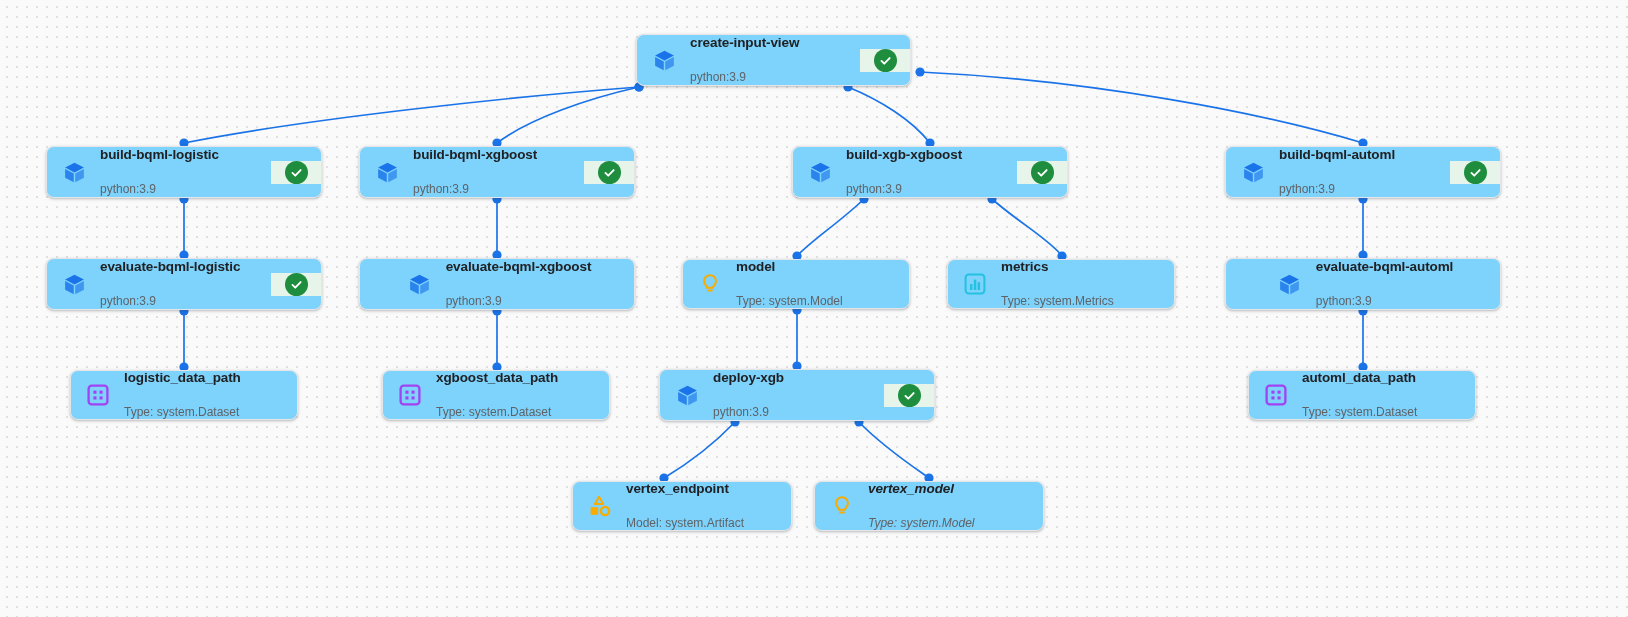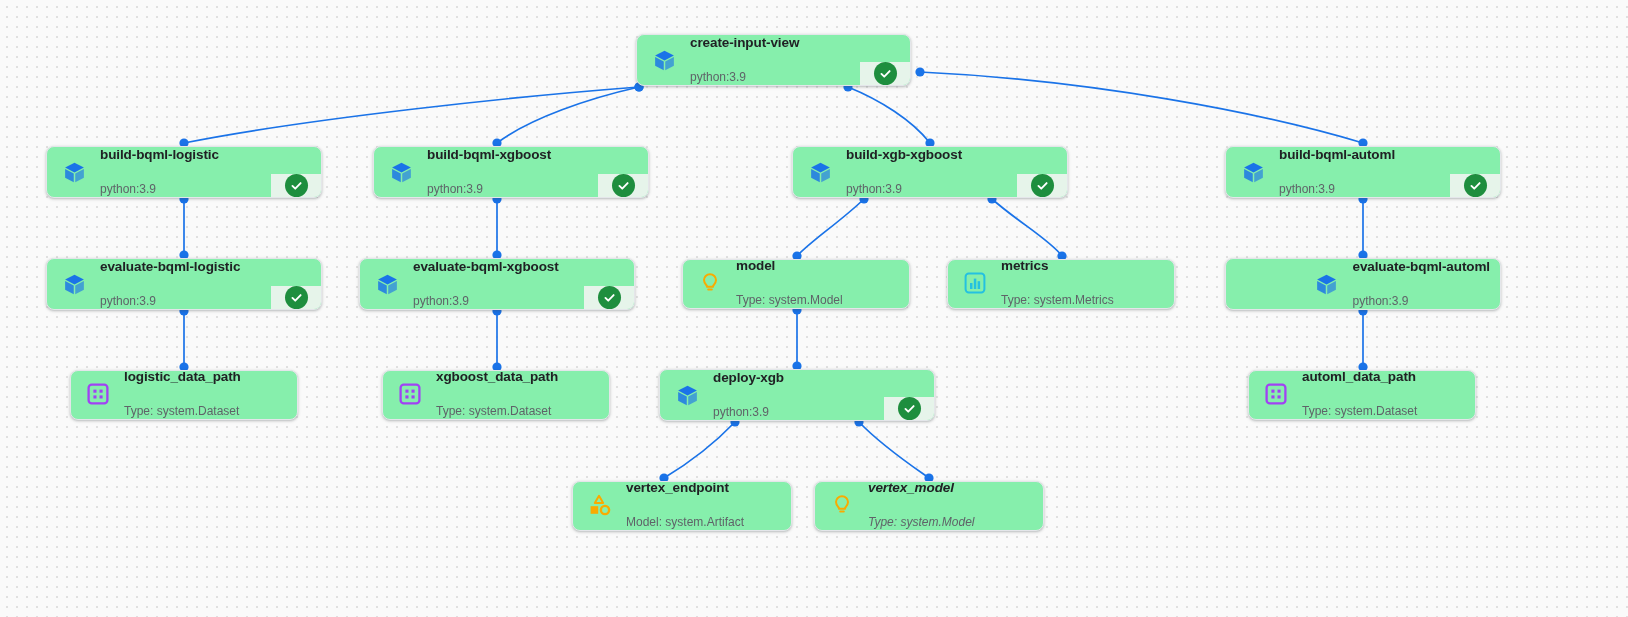--- a/index.html
+++ b/index.html
@@ -13,25 +13,25 @@
     font-family:"Liberation Sans", sans-serif;
     position:relative;
   }
   #canvas{position:absolute;inset:0;}
   #edges{position:absolute;left:0;top:0;width:1628px;height:617px;pointer-events:none;}
   .edge-path{fill:none;stroke:#1a73e8;stroke-width:1.7;}
   .edge-dot{fill:#1a73e8;}
 
   .node{
     position:absolute;
-    background:#86efac;
+    background:#7dd3fc;
     border:1px solid #e4e6ea;
     border-radius:8px;
     box-sizing:border-box;
-    display:flex;align-items:flex-end;
+    display:flex;align-items:center;
     box-shadow:0 1px 2px rgba(60,64,67,.22), 0 1px 3px 1px rgba(60,64,67,.10);
     overflow:hidden;
   }
   .node-body{
     flex:1;display:flex;align-items:center;
     padding:0 10px 0 14px;min-width:0;
   }
   .node-icon{
     width:26px;height:26px;flex:0 0 26px;
     display:flex;align-items:center;justify-content:center;
@@ -151,21 +151,21 @@
           </div>
         </div>
         <div class="status-panel">
           <div class="check-badge">
             <svg width="15" height="15" viewBox="0 0 24 24">
       <path d="M5.5 12.6 10 17.1 18.6 8.1" fill="none" stroke="#ffffff" stroke-width="3" stroke-linecap="round" stroke-linejoin="round"></path>
     </svg>
           </div>
         </div>
       </div>
-      <div class="node task" style="left: 373px; top: 146px; width: 276px; gap: 38px;">
+      <div class="node task" style="left: 359px; top: 146px; width: 276px; gap: 38px;">
         <div class="node-body">
           <span class="node-icon">
             <svg width="25" height="25" viewBox="0 0 24 24">
       <path d="M12 2.6 21 7.3 12 12 3 7.3z" fill="#1a73e8"></path>
       <path d="M3 8.6 11.3 12.9v8.4L3 17z" fill="#1a73e8" opacity="0.82"></path>
       <path d="M21 8.6 12.7 12.9v8.4L21 17z" fill="#1a73e8" opacity="0.62"></path>
     </svg>
           </span>
           <div class="node-text">
             <div class="node-title">build-bqml-xgboost</div>
@@ -239,21 +239,21 @@
           </div>
         </div>
         <div class="status-panel">
           <div class="check-badge">
             <svg width="15" height="15" viewBox="0 0 24 24">
       <path d="M5.5 12.6 10 17.1 18.6 8.1" fill="none" stroke="#ffffff" stroke-width="3" stroke-linecap="round" stroke-linejoin="round"></path>
     </svg>
           </div>
         </div>
       </div>
-      <div class="node task" style="left: 359px; top: 258px; width: 276px;">
+      <div class="node task" style="left: 359px; top: 258px; width: 276px; flex-direction: column;">
         <div class="node-body">
           <span class="node-icon">
             <svg width="25" height="25" viewBox="0 0 24 24">
       <path d="M12 2.6 21 7.3 12 12 3 7.3z" fill="#1a73e8"></path>
       <path d="M3 8.6 11.3 12.9v8.4L3 17z" fill="#1a73e8" opacity="0.82"></path>
       <path d="M21 8.6 12.7 12.9v8.4L21 17z" fill="#1a73e8" opacity="0.62"></path>
     </svg>
           </span>
           <div class="node-text">
             <div class="node-title">evaluate-bqml-xgboost</div>

